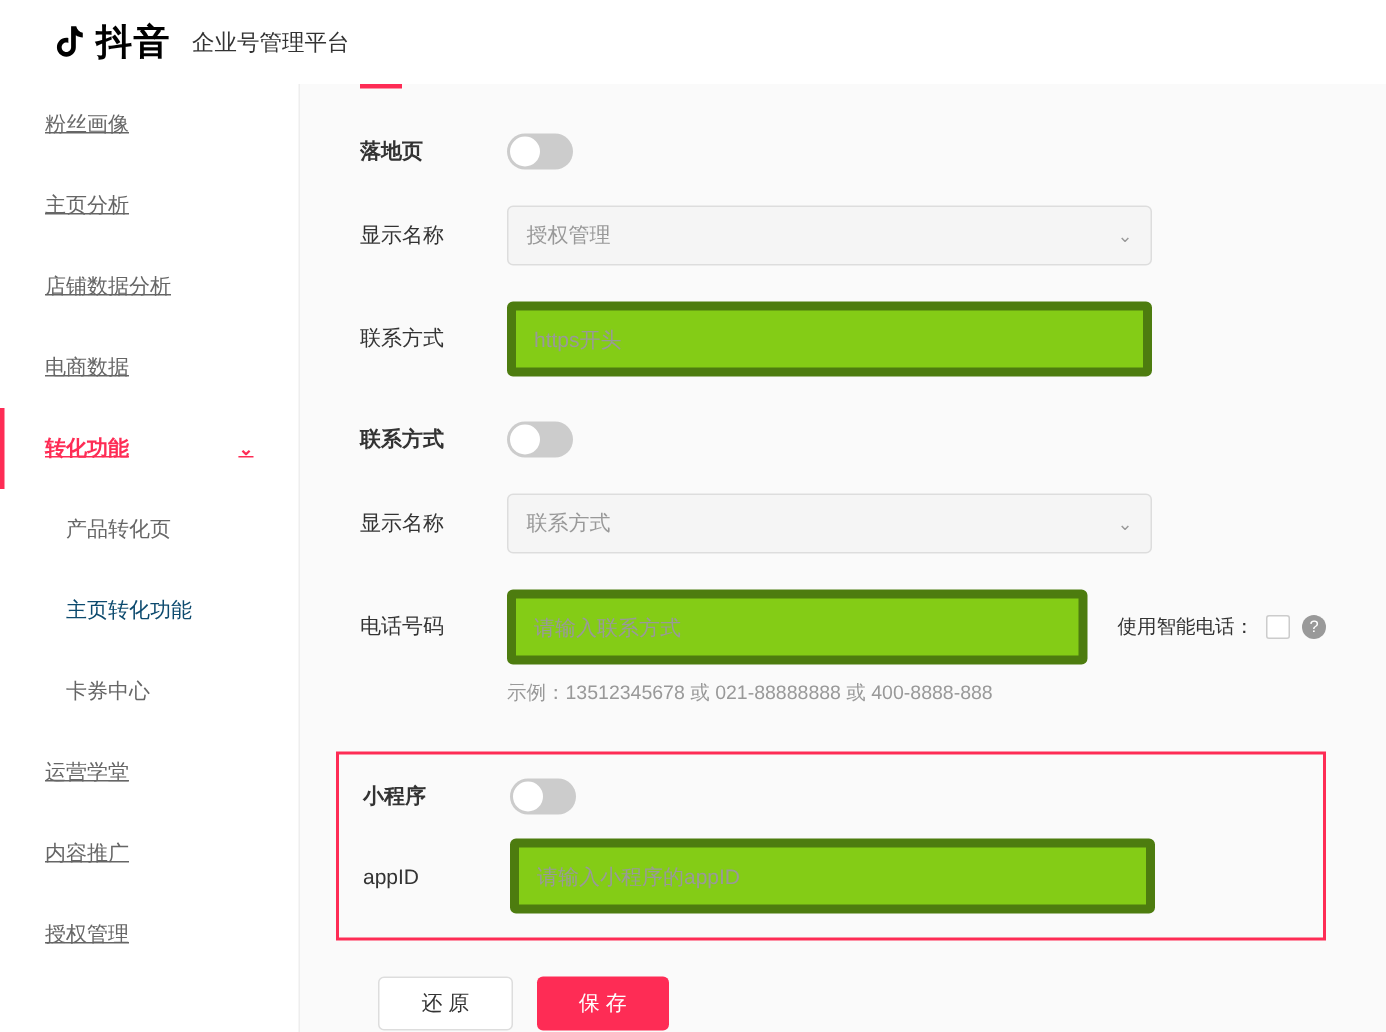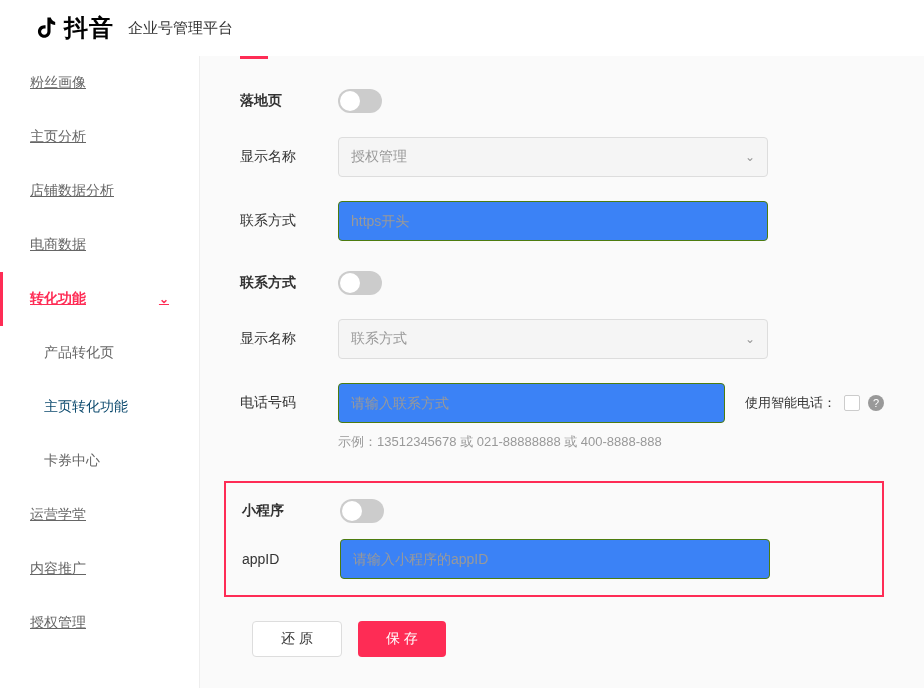--- a/index.html
+++ b/index.html
@@ -150,25 +150,25 @@
       color: #999;
       cursor: pointer;
     }
     .dropdown-arrow {
       color: #999;
       font-size: 12px;
     }
     .input-field {
       flex: 1;
       max-width: 430px;
-      height: 40px;
-      border: 1px solid #4d7c0f;
+      height: 50px;
+      border: 6px solid #4d7c0f;
       border-radius: 4px;
       padding: 0 12px;
-      background: #3b82f6;
+      background: #84cc16;
       font-size: 14px;
       color: #333;
     }
     .input-field::placeholder {
       color: #999;
     }
     .smart-phone-wrap {
       display: flex;
       align-items: center;
       gap: 8px;

